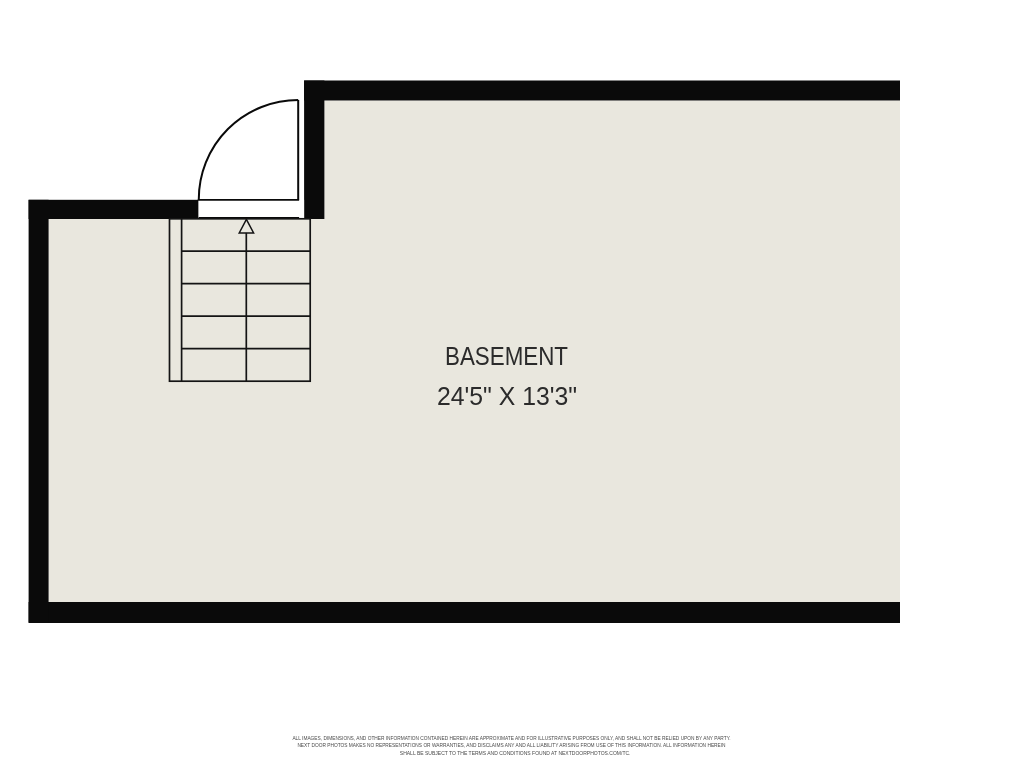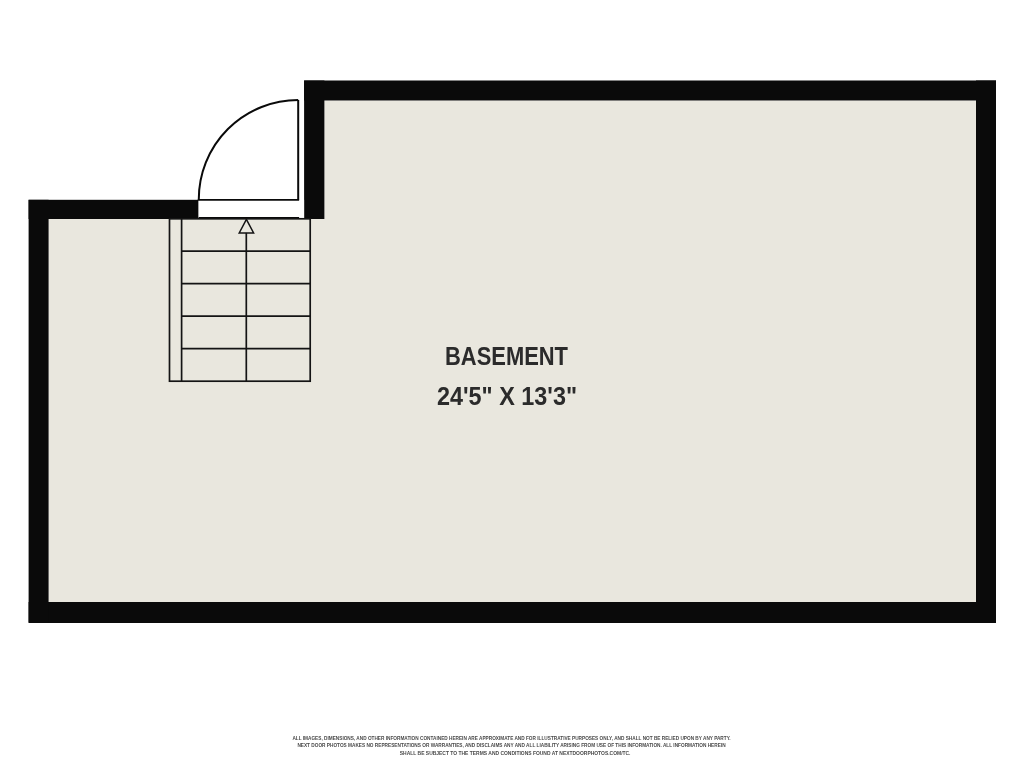--- a/index.html
+++ b/index.html
@@ -1,16 +1,16 @@
 <!DOCTYPE html>
 <html><head>
 <meta charset="utf-8">
 <style>
   html,body{margin:0;padding:0;background:#ffffff;}
-  #page{position:relative;width:1024px;height:768px;background:#ffffff;overflow:hidden;font-weight:bold;}
+  #page{position:relative;width:900px;height:768px;background:#ffffff;overflow:hidden;}
   svg{display:block;}
   text{font-family:"Liberation Sans", sans-serif;}
 </style>
 </head>
 <body>
 <div id="page">
 <svg width="1024" height="768" viewBox="0 0 1024 768">
 
   <path d="M48.6,219 L324.4,219 L324.4,100.5 L976,100.5 L976,602 L48.6,602 Z" fill="#e9e7de"></path>
 

